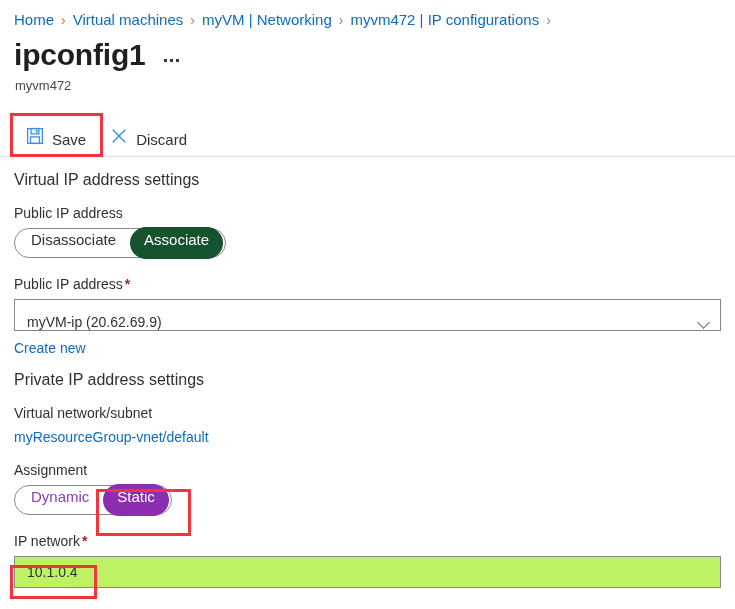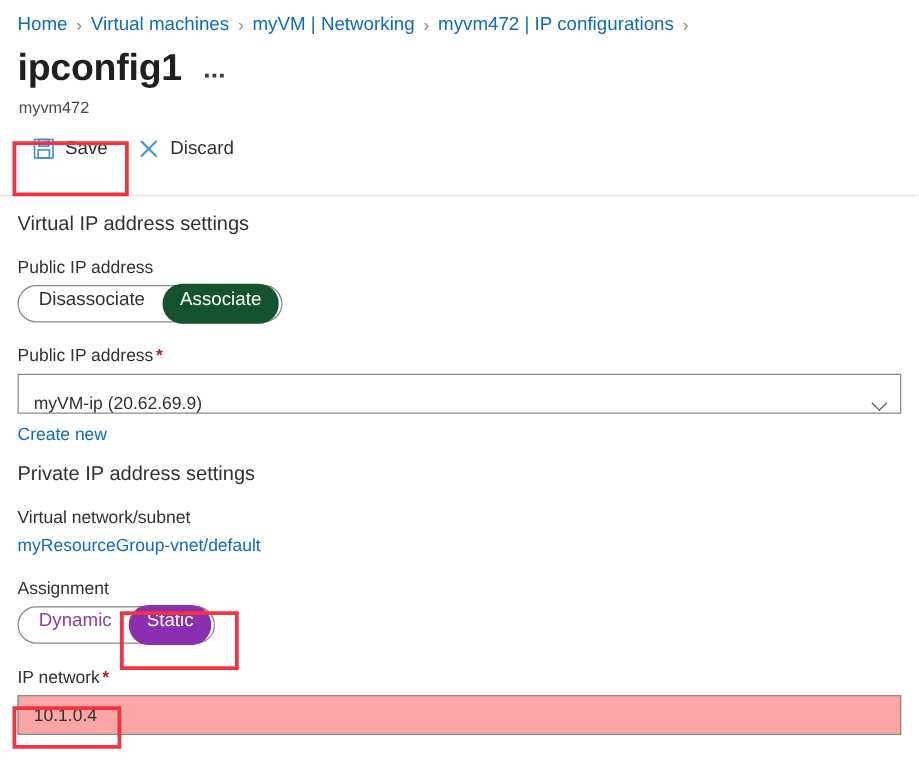--- a/index.html
+++ b/index.html
@@ -73,21 +73,21 @@
   .commandbar {
     display: flex;
     align-items: center;
     padding-left: 14px;
     margin-top: 16px;
     height: 40px;
     position: relative;
   }
   .cmd-btn {
     display: flex;
-    align-items: flex-start;
+    align-items: flex-end;
     gap: 8px;
     height: 38px;
     padding: 0 12px;
     cursor: pointer;
     font-size: 15px;
     color: #323130;
   }
   .cmd-btn .label { white-space: nowrap; }
   .divider {
     position: absolute;
@@ -193,21 +193,21 @@
   .link {
     color: #0f6cbd;
     font-size: 14px;
     cursor: pointer;
     display: inline-block;
   }
 
   .textinput {
     border: 1px solid #8a8886;
     height: 32px;
-    background: #fca5a5;
+    background: #bef264;
     font-size: 14px;
     color: #323130;
     display: flex;
     align-items: center;
     padding-left: 12px;
     box-sizing: border-box;
     cursor: text;
   }
 
   .sp8  { height: 8px; }

